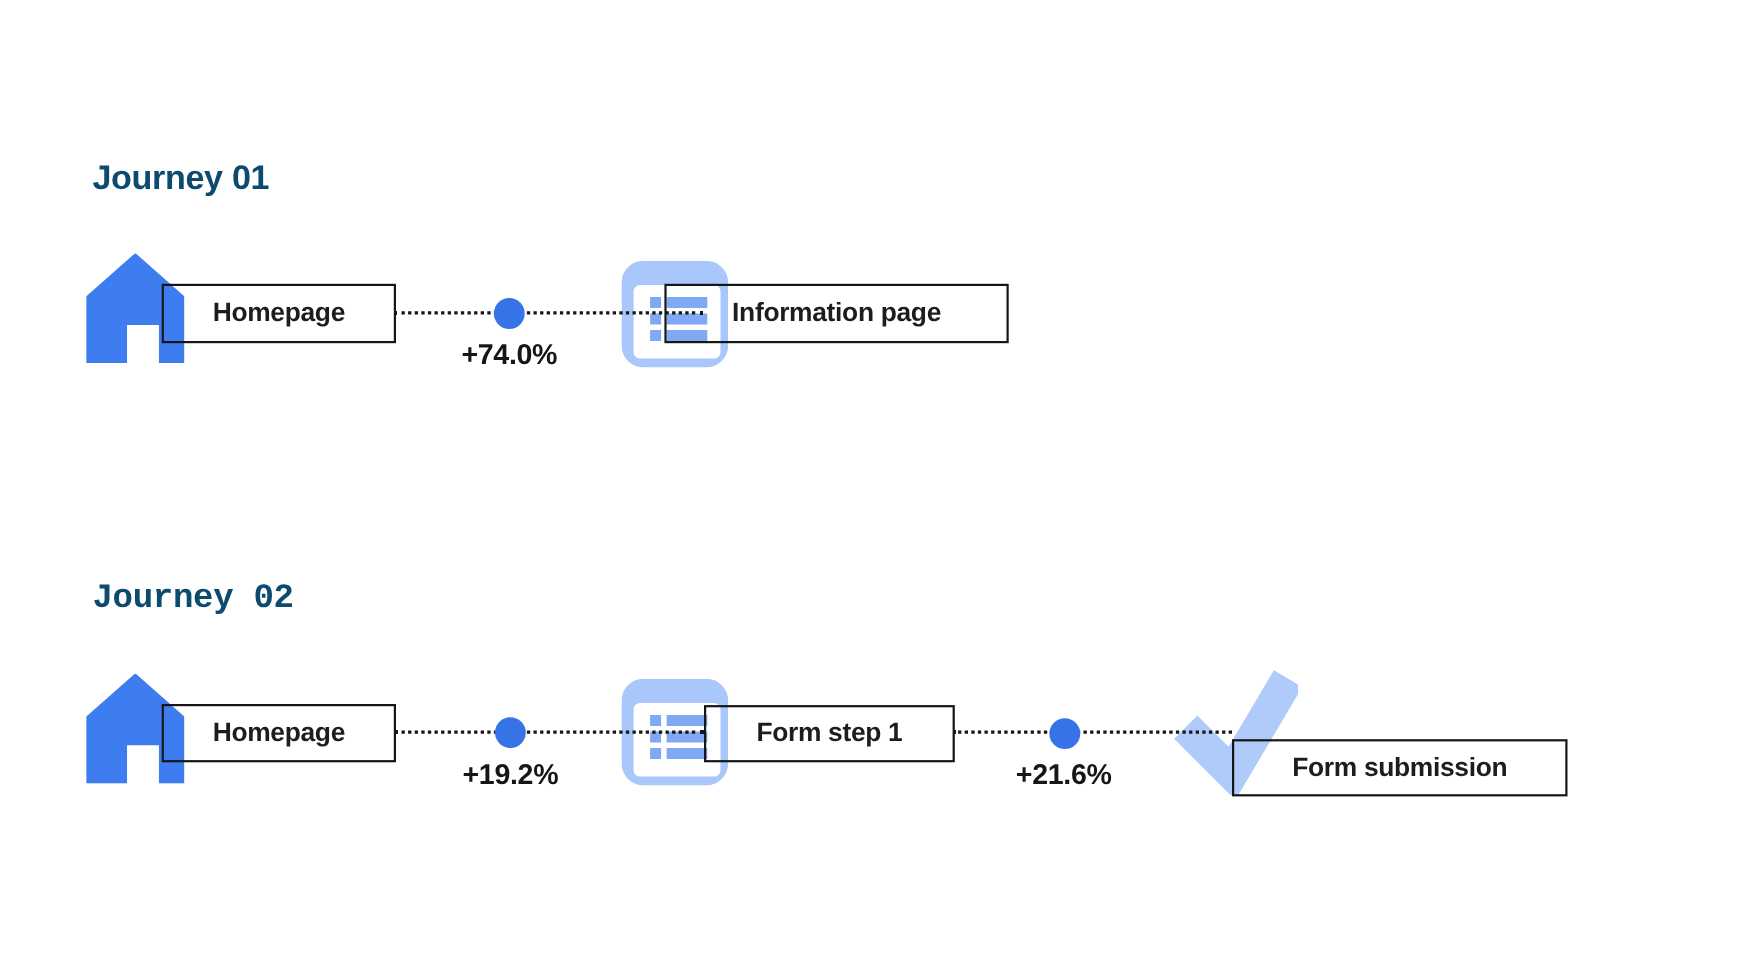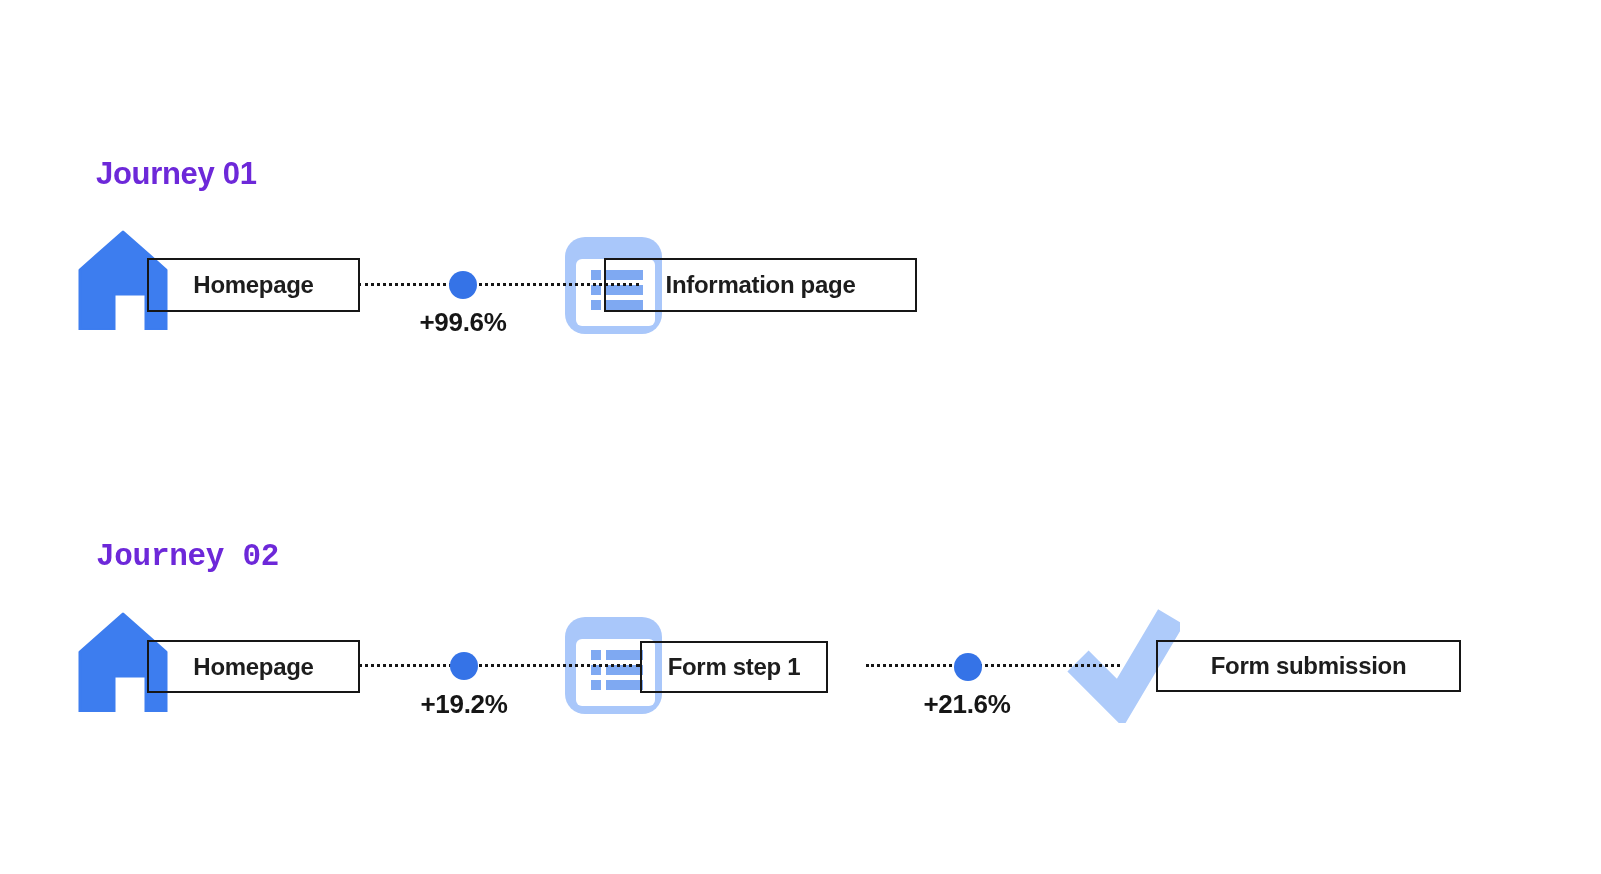--- a/index.html
+++ b/index.html
@@ -7,21 +7,21 @@
     position:relative;
     width:1601px;height:874px;
     background:#ffffff;
     font-family:"Liberation Sans","DejaVu Sans",sans-serif;
     color:#1f1f1f;
     overflow:hidden;
   }
   .abs{position:absolute;}
   .title{
     font-size:31px;font-weight:bold;letter-spacing:-0.3px;
-    color:#6d28d9;margin:16px;line-height:36px;z-index:4;
+    color:#0c4a6e;margin:4px;line-height:36px;z-index:4;
   }
   .t1{left:80px;top:140px;}
   .t2{left:80px;top:523px;font-family:Liberation Mono, monospace;}
 
   .icon{z-index:1;}
   .h1{left:78px;top:230px;}
   .h2{left:78px;top:612px;}
   .i-a{left:565px;top:237px;}
   .i-b{left:565px;top:617px;}
   .i-check{left:1040px;top:598px;}
@@ -53,38 +53,38 @@
     box-sizing:border-box;
     border:2.5px solid #161616;
     background:transparent;
     display:flex;align-items:center;justify-content:center;
     font-size:24px;font-weight:bold;letter-spacing:-0.3px;
     color:#1d1d1d;z-index:4;
   }
   .b-hp1{left:147px;top:258px;width:213px;height:54px;}
   .b-info{left:604px;top:258px;width:313px;height:54px;}
   .b-hp2{left:147px;top:640px;width:213px;height:53px;}
-  .b-fs{left:640px;top:641px;width:188px;height:52px;}
-  .b-fsub{left:1120px;top:640px;width:305px;height:52px;margin-left:36px;}
+  .b-fs{left:640px;top:641px;width:228px;height:52px;}
+  .b-fsub{left:1120px;top:672px;width:305px;height:52px;}
 </style>
 </head>
 <body>
 
 <div class="canvas">
 
   <section>
     <h2 class="abs title t1">Journey 01</h2>
 
     <svg class="abs icon h1" width="90" height="100" viewBox="0 0 90 100">
       <path d="M45 2 L88 40 L88 100 L68 100 L68 64 L36 64 L36 100 L2 100 L2 40 Z" fill="#3d7def" stroke="#3d7def" stroke-width="3" stroke-linejoin="round"></path>
     </svg>
 
     <div class="abs dline l-a"></div>
     <div class="abs cdot d-a"></div>
-    <div class="abs pct p-a">+99.6%</div>
+    <div class="abs pct p-a">+74.0%</div>
 
     <svg class="abs icon i-a" width="97" height="97" viewBox="0 0 97 97">
       <rect x="0" y="0" width="97" height="97" rx="20" fill="#a9c7fa"></rect>
       <rect x="11" y="22" width="79" height="67" rx="6" fill="#ffffff"></rect>
       <rect x="26" y="33" width="10" height="10" fill="#7fa9f2"></rect>
       <rect x="41" y="33" width="37" height="10" fill="#7fa9f2"></rect>
       <rect x="26" y="48" width="10" height="10" fill="#7fa9f2"></rect>
       <rect x="41" y="48" width="37" height="10" fill="#7fa9f2"></rect>
       <rect x="26" y="63" width="10" height="10" fill="#7fa9f2"></rect>
       <rect x="41" y="63" width="37" height="10" fill="#7fa9f2"></rect>

